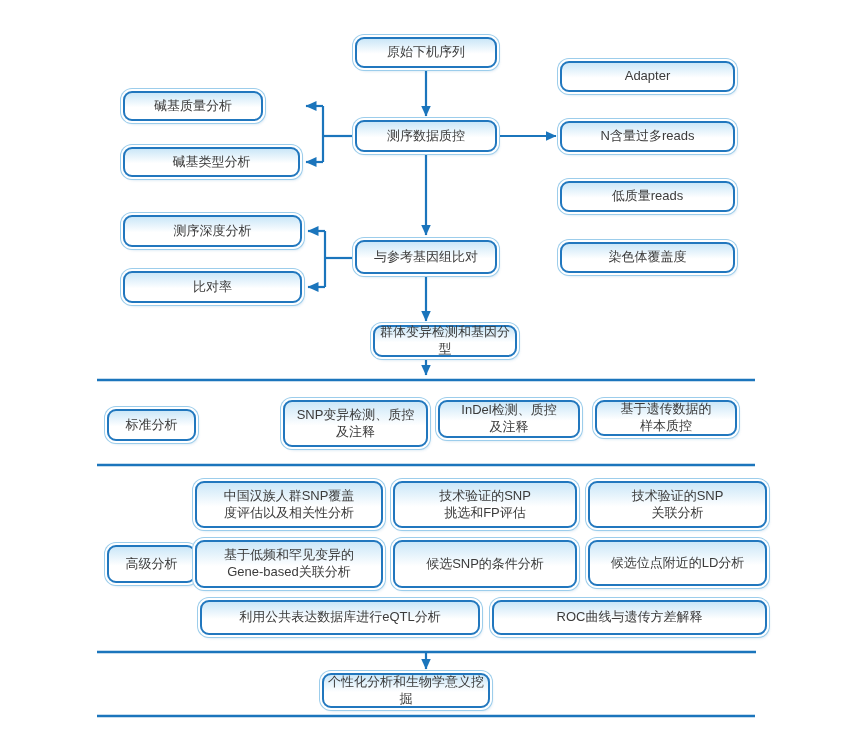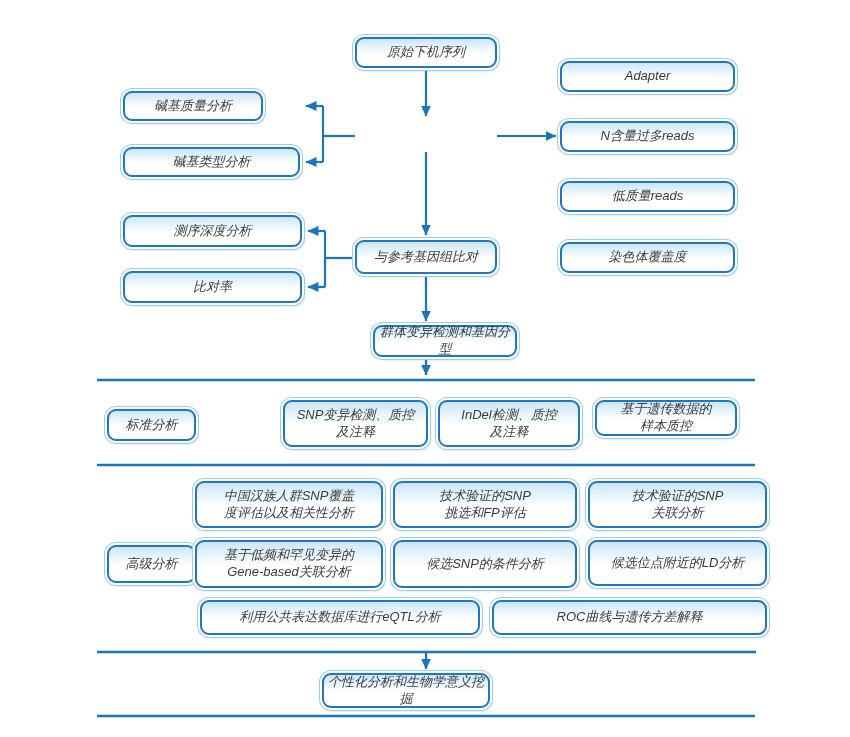--- a/index.html
+++ b/index.html
@@ -1,20 +1,20 @@
 <!DOCTYPE html>
 <html><head>
 <meta charset="utf-8">
 <style>
   html,body{margin:0;padding:0;background:#ffffff;}
   body{
     width:850px;height:737px;position:relative;overflow:hidden;
     font-family:"Liberation Sans","DejaVu Sans",sans-serif;
   }
-  .canvas{position:absolute;left:0;top:0;width:850px;height:737px;font-style:italic;}
+  .canvas{position:absolute;left:0;top:0;width:850px;height:737px;}
   svg.wires{position:absolute;left:0;top:0;}
   .node{
     position:absolute;
     box-sizing:border-box;
     border:2px solid #2177BE;
     border-radius:9px;
     background:linear-gradient(180deg,#CBE7F8 0%, #FFFFFF 55%);
     box-shadow:0 0 0 2px #ffffff, 0 0 0 3px #9CCDEB, 2px 3px 3px rgba(27,117,188,0.25);
     display:flex;align-items:center;justify-content:center;
     text-align:center;
@@ -57,38 +57,39 @@
 
     <g stroke="#1B75BC" stroke-width="2.6" fill="none">
       <line x1="97" y1="380" x2="755" y2="380"></line>
       <line x1="97" y1="465" x2="755" y2="465"></line>
       <line x1="97" y1="652" x2="756" y2="652"></line>
       <line x1="97" y1="716" x2="755" y2="716"></line>
     </g>
   </svg>
 
   <div class="node" style="left:355px;top:37px;width:142px;height:31px">原始下机序列</div>
+  <div class="node" style="left:355px;top:120px;width:142px;height:32px">测序数据质控</div>
   <div class="node" style="left:123px;top:91px;width:140px;height:30px">碱基质量分析</div>
   <div class="node" style="left:123px;top:147px;width:177px;height:30px">碱基类型分析</div>
 
   <div class="node" style="left:560px;top:61px;width:175px;height:31px">Adapter</div>
   <div class="node" style="left:560px;top:121px;width:175px;height:31px">N含量过多reads</div>
   <div class="node" style="left:560px;top:181px;width:175px;height:31px">低质量reads</div>
   <div class="node" style="left:560px;top:242px;width:175px;height:31px">染色体覆盖度</div>
 
   <div class="node" style="left:355px;top:240px;width:142px;height:34px">与参考基因组比对</div>
   <div class="node" style="left:123px;top:215px;width:179px;height:32px">测序深度分析</div>
   <div class="node" style="left:123px;top:271px;width:179px;height:32px">比对率</div>
 
   <div class="node" style="left:373px;top:325px;width:144px;height:32px">群体变异检测和基因分型</div>
 
   <div class="node" style="left:107px;top:409px;width:89px;height:32px">标准分析</div>
   <div class="node" style="left:283px;top:400px;width:145px;height:47px">SNP变异检测、质控
 及注释</div>
-  <div class="node" style="left:438px;top:400px;width:142px;height:47px">InDel检测、质控
+  <div class="node" style="left:438px;top:400px;width:142px;height:38px">InDel检测、质控
 及注释</div>
   <div class="node" style="left:595px;top:400px;width:142px;height:36px">基于遗传数据的
 样本质控</div>
 
   <div class="node" style="left:195px;top:481px;width:188px;height:47px">中国汉族人群SNP覆盖
 度评估以及相关性分析</div>
   <div class="node" style="left:393px;top:481px;width:184px;height:47px">技术验证的SNP
 挑选和FP评估</div>
   <div class="node" style="left:588px;top:481px;width:179px;height:47px">技术验证的SNP
 关联分析</div>

